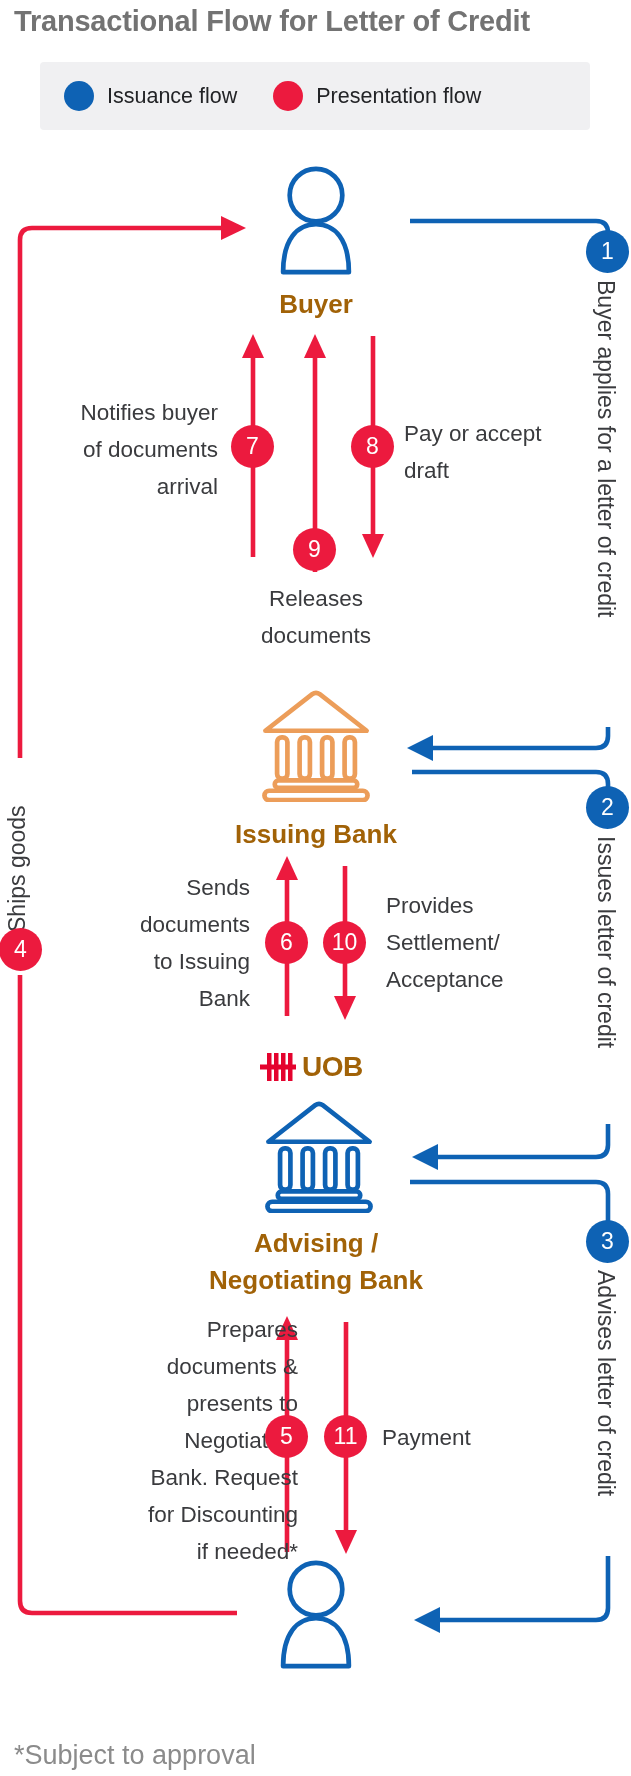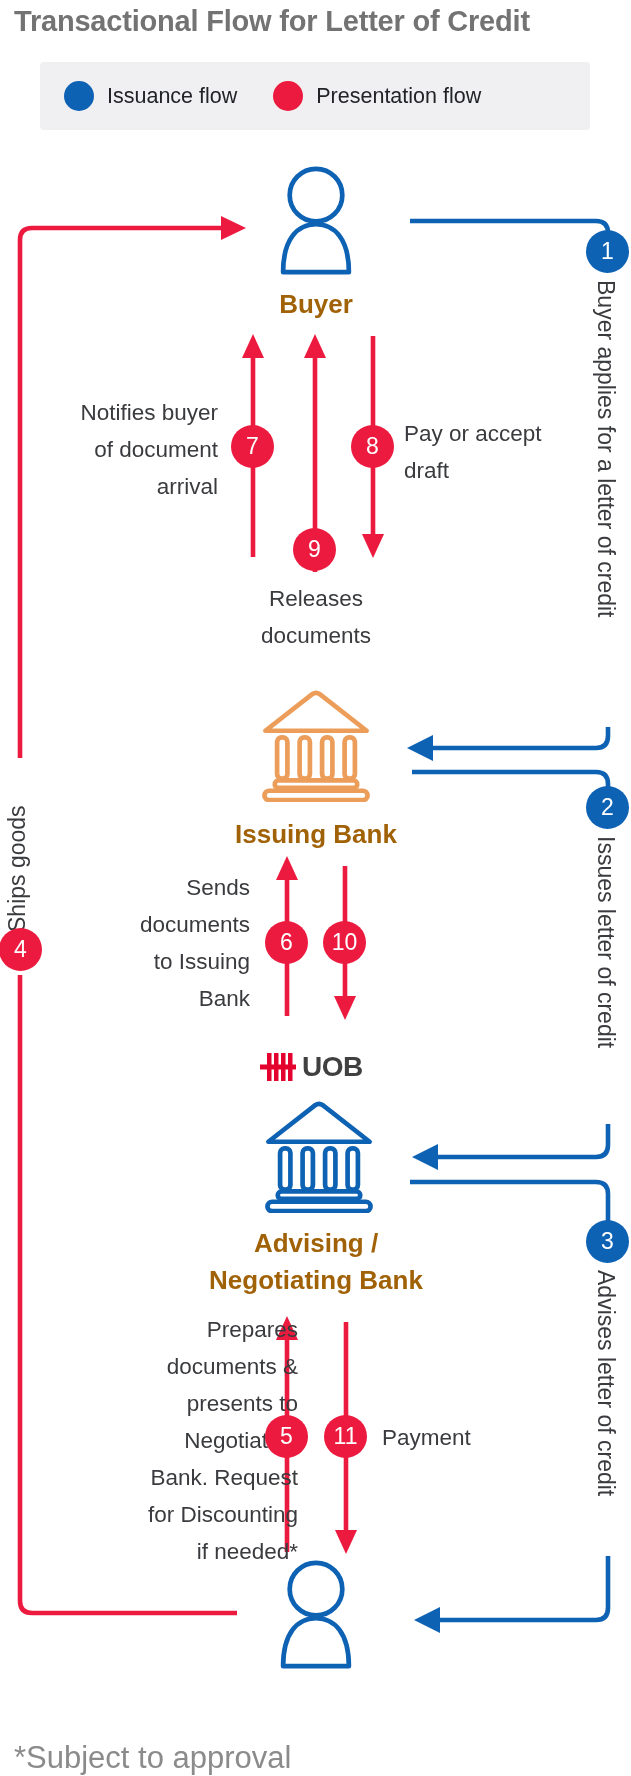--- a/index.html
+++ b/index.html
@@ -30,22 +30,22 @@
   .vlabel.flip{transform:rotate(180deg);}
   .entity-label{font-size:26px;line-height:37px;font-weight:700;color:#a16207;text-align:center;z-index:2;}
   .badge{
     width:43px;height:43px;border-radius:50%;z-index:3;display:flex;align-items:center;
     justify-content:center;color:#ffffff;font-size:23px;font-weight:500;
   }
   .badge-blue{background:#0E62B4;}
   .badge-red{background:#EC1A3E;}
   .icon{z-index:2;}
   #uob-logo{left:260px;top:1048px;width:120px;height:38px;display:flex;align-items:center;z-index:2;}
-  #uob-text{font-size:28px;font-weight:700;color:#404040;letter-spacing:-0.5px;margin-left:6px;}
-  #footnote{left:14px;top:1740px;font-size:31px;color:#8B8B8B;}
+  #uob-text{font-size:28px;font-weight:700;color:#a16207;letter-spacing:-0.5px;margin-left:6px;}
+  #footnote{left:14px;top:1740px;font-size:27px;color:#8B8B8B;}
 </style>
 </head>
 <body>
 
 <div id="stage">
 
   <div id="title" class="abs">Transactional Flow for Letter of Credit</div>
 
   <div id="legend" class="abs">
     <span class="legend-dot dot-blue"></span>
@@ -148,24 +148,25 @@
       <path d="M15 113 C15 78 30 62 50 62 C70 62 85 78 85 113 Z"></path>
       <circle cx="50" cy="31" r="28"></circle>
     </g>
   </svg>
 
   <div class="vlabel abs" style="left:592px;top:280px;height:450px;">Buyer applies for a letter of credit</div>
   <div class="vlabel abs" style="left:592px;top:836px;height:296px;">Issues letter of credit</div>
   <div class="vlabel abs" style="left:592px;top:1270px;height:262px;">Advises letter of credit</div>
   <div class="vlabel flip abs" style="left:4px;top:760px;height:172px;">Ships goods</div>
 
-  <div class="hlabel abs" style="left:56px;top:394px;width:162px;text-align:right;">Notifies buyer of document arrival</div>
+  <div class="hlabel abs" style="left:56px;top:394px;width:162px;text-align:right;">Notifies buyer of documents arrival</div>
   <div class="hlabel abs" style="left:404px;top:415px;width:150px;">Pay or accept draft</div>
   <div class="hlabel abs" style="left:216px;top:580px;width:200px;text-align:center;">Releases documents</div>
   <div class="hlabel abs" style="left:135px;top:869px;width:115px;text-align:right;">Sends documents to Issuing Bank</div>
+  <div class="hlabel abs" style="left:386px;top:887px;width:140px;">Provides Settlement/ Acceptance</div>
   <div class="hlabel abs" style="left:92px;top:1311px;width:158px;text-align:right;margin-left:48px;">Prepares documents &amp; presents to Negotiating Bank. Request for Discounting if needed*</div>
   <div class="hlabel abs" style="left:382px;top:1419px;width:120px;">Payment</div>
 
   <div class="badge badge-blue abs" style="left:586px;top:230px;">1</div>
   <div class="badge badge-blue abs" style="left:586px;top:786px;">2</div>
   <div class="badge badge-blue abs" style="left:586px;top:1220px;">3</div>
   <div class="badge badge-red abs" style="left:-1px;top:928px;">4</div>
   <div class="badge badge-red abs" style="left:265px;top:1415px;">5</div>
   <div class="badge badge-red abs" style="left:265px;top:921px;">6</div>
   <div class="badge badge-red abs" style="left:231px;top:425px;">7</div>

